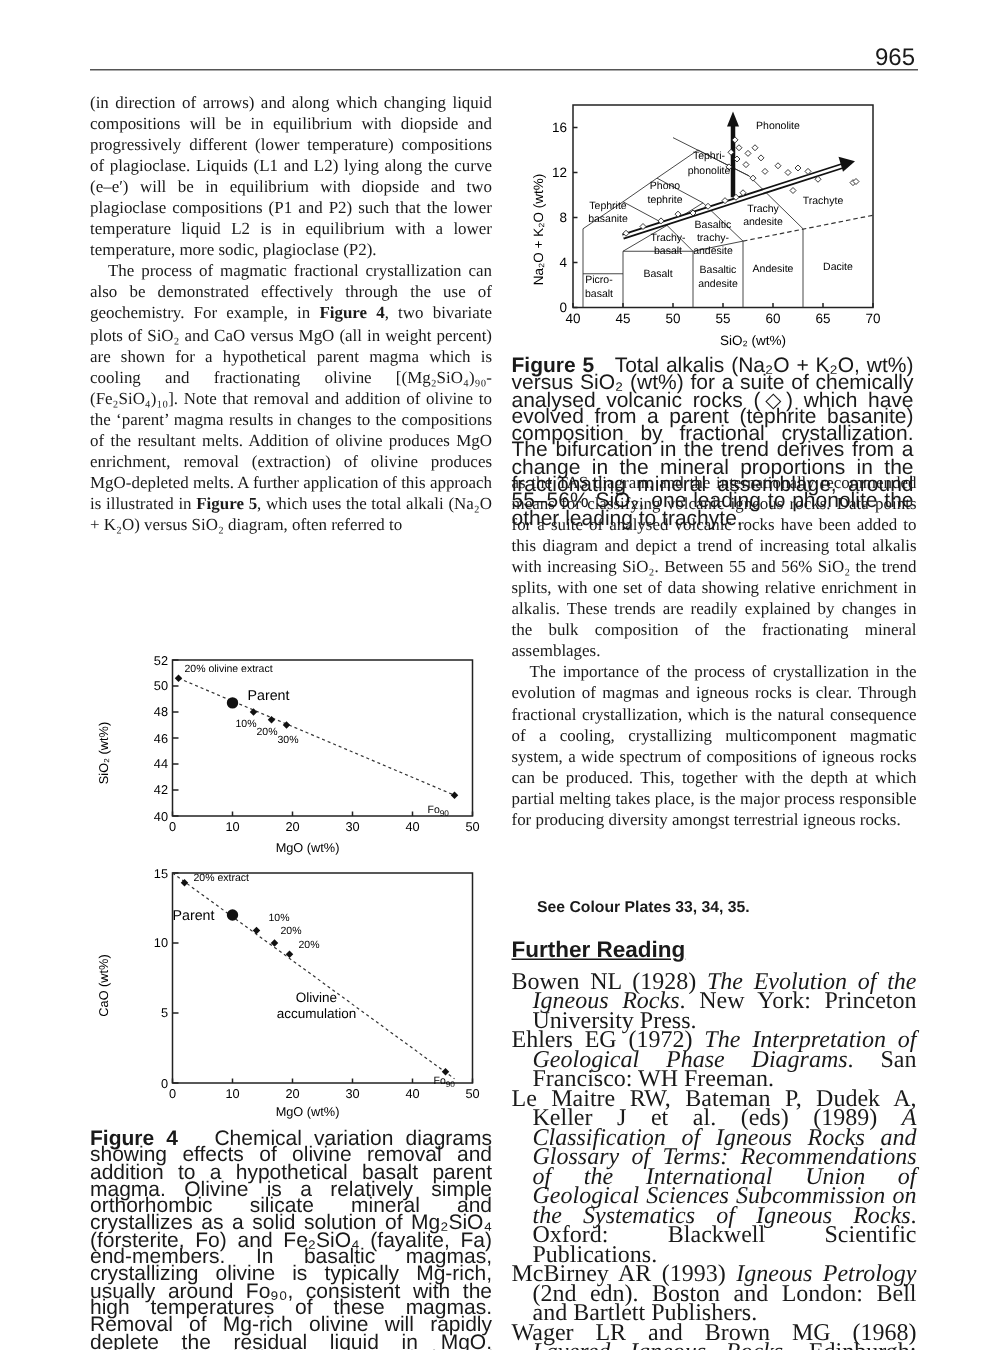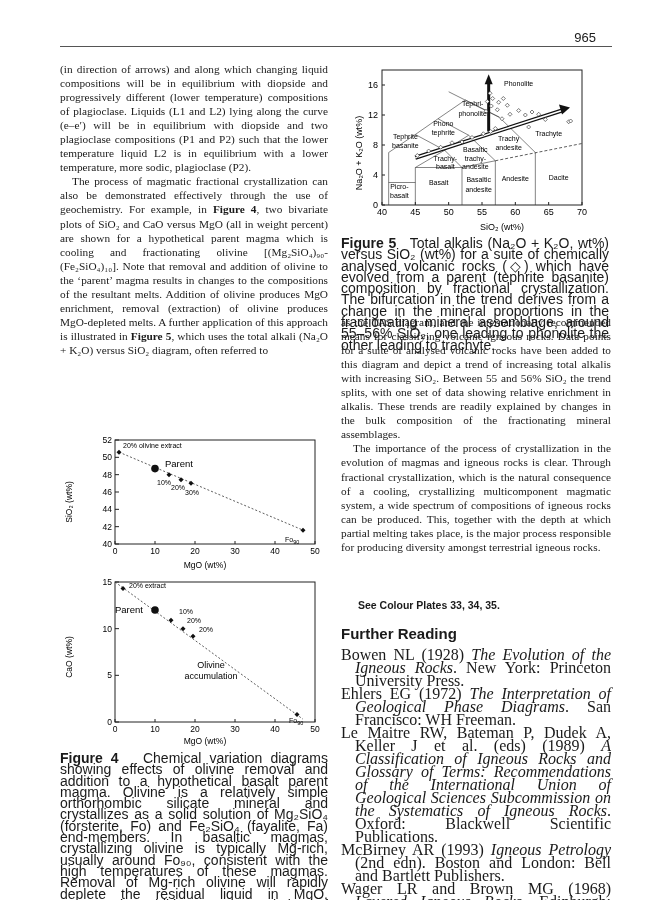--- a/index.html
+++ b/index.html
@@ -1,32 +1,32 @@
 <!DOCTYPE html>
 <html><head>
 <meta charset="utf-8">
 <style>
   html, body { margin:0; padding:0; background:#ffffff; }
   body { width:668px; height:900px; position:relative; overflow:hidden; color:#1a1a1a; }
   .serif { font-family: "Liberation Serif", "DejaVu Serif", serif; }
   .sans { font-family: "Liberation Sans", "DejaVu Sans", sans-serif; }
   #header { position:absolute; left:60px; top:28px; width:552px; height:18px; border-bottom:1.5px solid #555; }
   #header .run { position:absolute; right:52px; top:2px; font-size:10.5px; font-weight:bold; }
-  #header .pg { position:absolute; right:16px; top:2px; font-size:13px; }
+  #header .pg { position:absolute; right:2px; top:2px; font-size:16px; }
   .col { position:absolute; font-size:11.3px; line-height:14.05px; text-align:justify; }
   #colL { left:60px; top:62px; width:268px; }
   #colR { left:341px; top:315px; width:270px; }
   p { margin:0; }
   .ind { text-indent:12px; }
   .caption { position:absolute; font-size:14px; line-height:11.3px; text-align:justify; }
   .caption b { font-weight:bold; }
   #cap5 { left:341px; top:238px; width:268px; }
   #cap4 { left:60px; top:753px; width:268px; }
   #plates { position:absolute; left:358px; top:599px; font-size:10.5px; font-weight:bold; }
-  #fr-title { position:absolute; left:341px; top:625px; font-size:15px; font-weight:bold; }
+  #fr-title { position:absolute; left:341px; top:625px; font-size:15px; font-weight:bold;text-decoration:underline; }
   #refs { position:absolute; left:341px; top:648px; width:270px; font-size:16px; line-height:13px; }
   .ref { padding-left:14px; text-indent:-14px; text-align:justify; margin:0; }
   svg text { font-family: "Liberation Sans", "DejaVu Sans", sans-serif; }
   .fig { position:absolute; }
 </style>
 </head>
 <body>
 
 <div id="header">
   <span class="pg sans">965</span>

